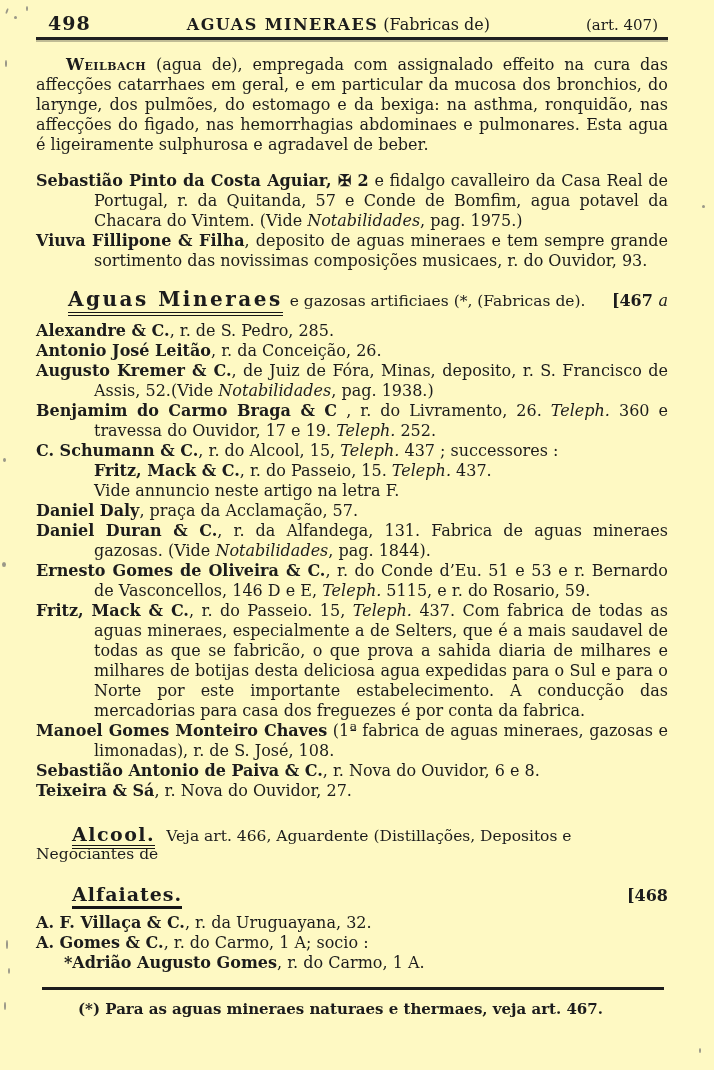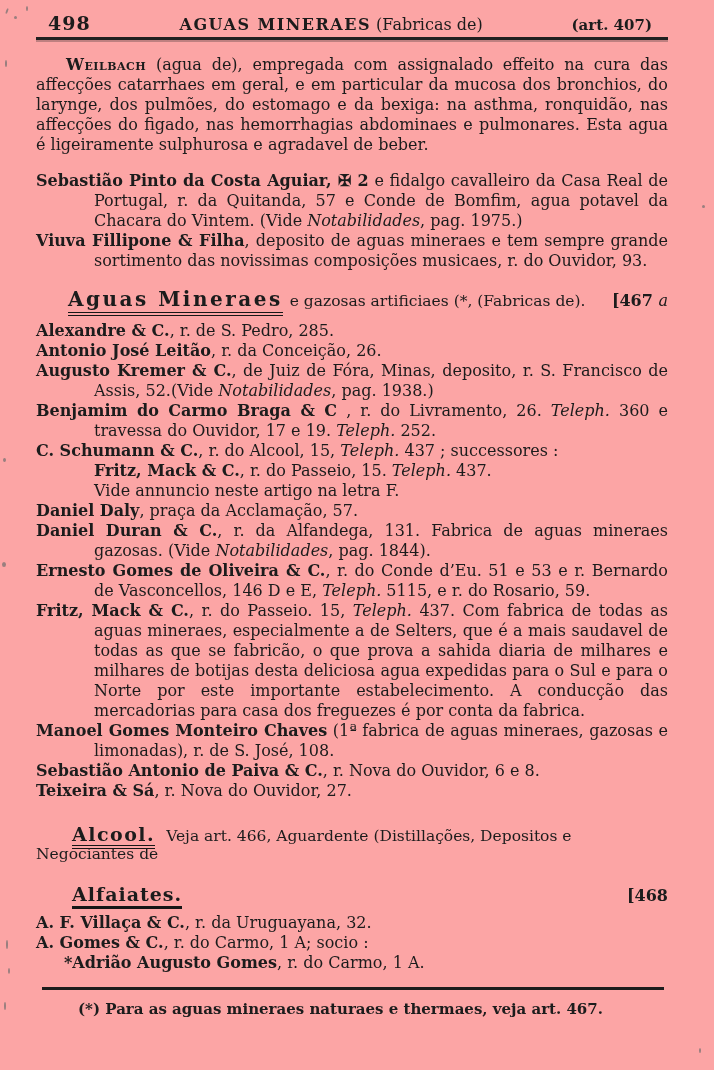--- a/index.html
+++ b/index.html
@@ -1,32 +1,32 @@
 <!DOCTYPE html>
 <html><head>
 <meta charset="utf-8">
 <style>
   html,body { margin:0; padding:0; background:#ffffff; }
   .page {
     position:relative;
     width:714px; height:1070px;
-    background:#fca5a5;
+    background:#fef9c3;
     overflow:hidden;
     font-family:"DejaVu Serif","Liberation Serif",serif;
     color:#1c1c1c;
   }
   .content { padding:12px 46px 0 36px; }
 
   
   .hdr-row { display:flex; align-items:baseline; }
   .pagenum { font-weight:bold; font-size:19px; margin-left:12px; letter-spacing:1px; }
   .htitle  { flex:1; text-align:center; font-size:16px; }
   .htitle .tb { font-weight:bold; letter-spacing:1.5px; }
   .htitle .tr { font-weight:normal; }
-  .hart { font-size:15px; font-weight:bold; margin-right:16px; }
+  .hart { font-size:15px; font-weight:normal; margin-right:10px; }
   .header-rule {
     height:3px; background:#202020; margin-top:3px;
     box-shadow:0 2px 0 rgba(32,32,32,.28);
   }
 
   
   .txt { font-size:16px; line-height:20px; text-align:justify; }
   .intro { margin-top:15px; text-indent:30px; }
   .sc { font-variant:small-caps; font-weight:bold; letter-spacing:.5px; }
   .b { font-weight:bold; }

